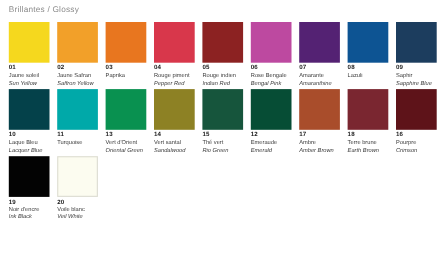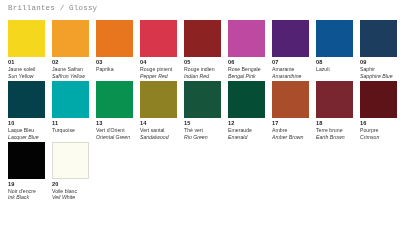--- a/index.html
+++ b/index.html
@@ -21,21 +21,20 @@
     padding: 0;
   }
   #header {
     position: absolute;
     left: 8px;
     top: 4px;
     font-size: 7.5px;
     color: #8b8b8b;
     letter-spacing: 0.2px;
     white-space: nowrap;
-    font-family: Liberation Mono, monospace;
   }
   #grid {
     position: absolute;
     left: 8px;
     top: 20px;
     width: 392px;
   }
   .row {
     display: flex;
     flex-direction: row;

